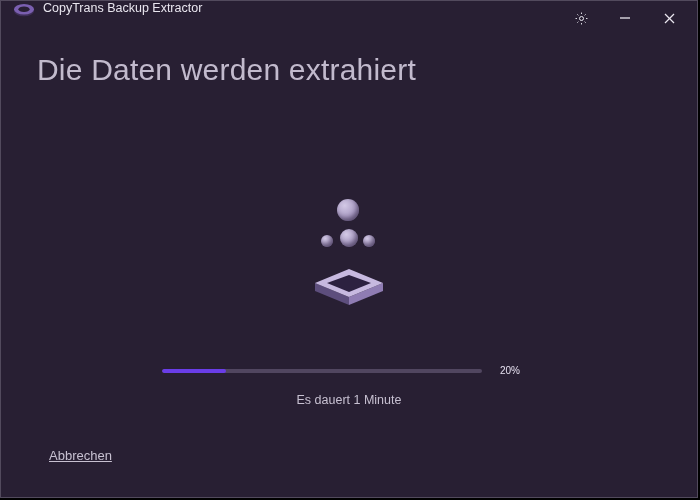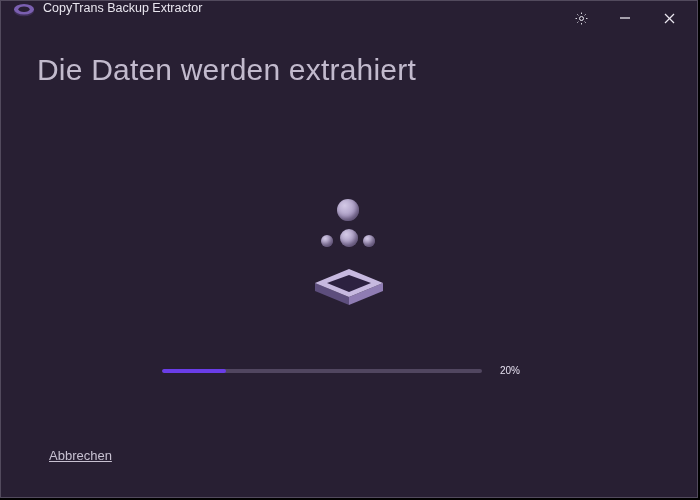--- a/index.html
+++ b/index.html
@@ -213,17 +213,18 @@
       </div>
     </div>
 
     <div class="progress-row">
       <div class="progress-bar">
         <div class="progress-fill" style="width:20%"></div>
       </div>
       <span class="progress-pct">20%</span>
     </div>
 
+    <div class="status-text">Es dauert 1 Minute</div>
 
     <span class="cancel-link">Abbrechen</span>
   </div>
 
 </div>
 
 </body></html>

